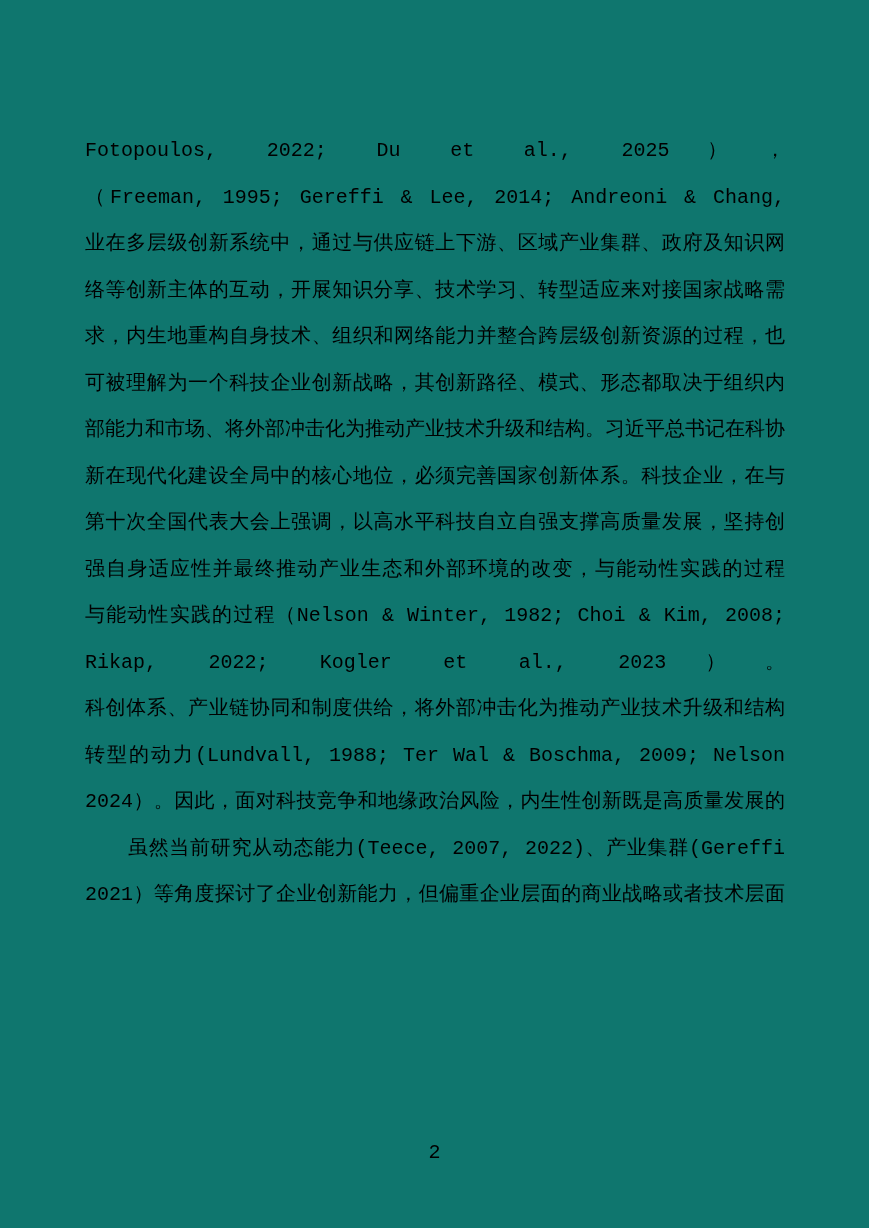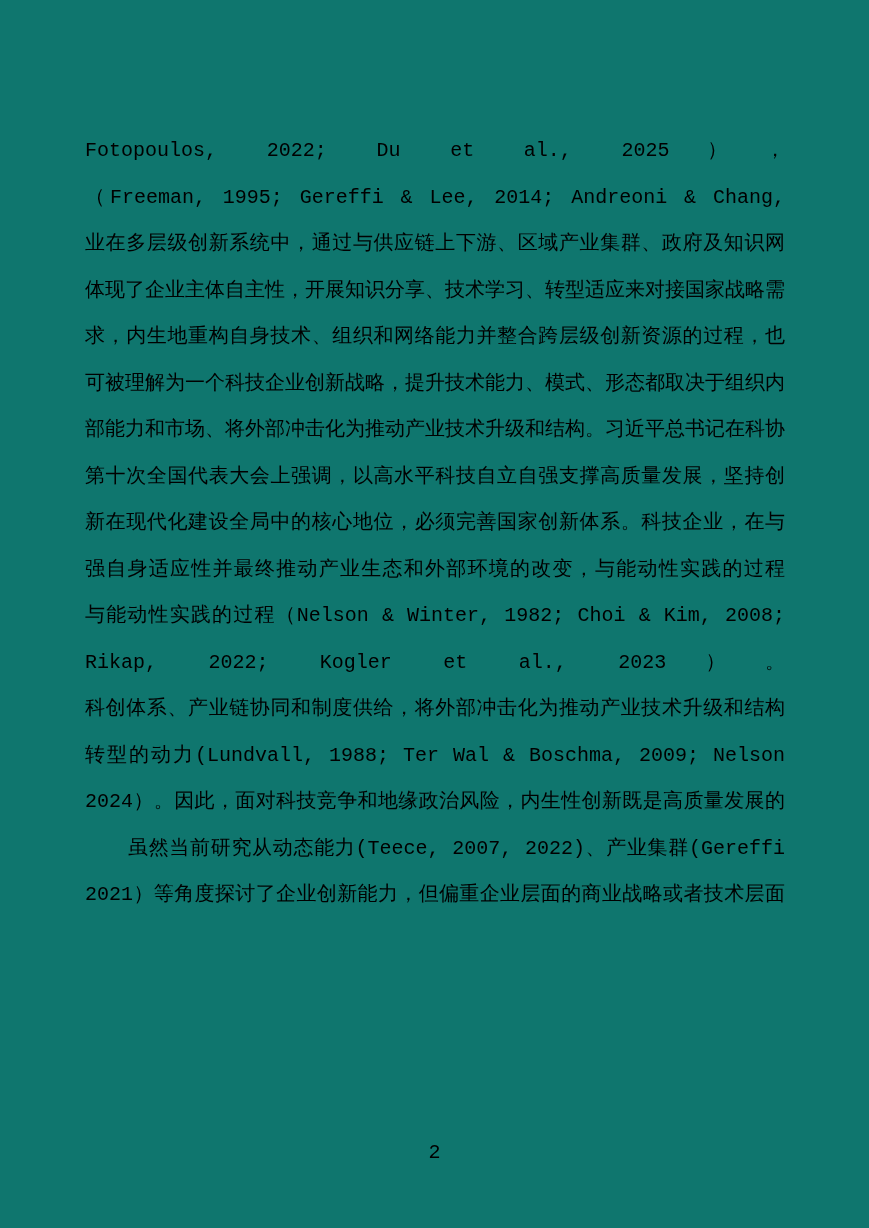--- a/index.html
+++ b/index.html
@@ -52,26 +52,26 @@
 </head>
 <body>
 
 <div class="page">
   <div class="content">
 
     <div class="para">
       <div class="line">Fotopoulos, 2022; Du et al., 2025），完善国家创新系统并积极参与全球创新竞赛</div>
       <div class="line">（Freeman, 1995; Gereffi &amp; Lee, 2014; Andreoni &amp; Chang, 2019）。它被定义为企</div>
       <div class="line">业在多层级创新系统中，通过与供应链上下游、区域产业集群、政府及知识网</div>
-      <div class="line">体现了企业主体自主性，开展知识分享、技术学习、转型适应来对接国家战略需</div>
+      <div class="line">络等创新主体的互动，开展知识分享、技术学习、转型适应来对接国家战略需</div>
       <div class="line">求，内生地重构自身技术、组织和网络能力并整合跨层级创新资源的过程，也</div>
-      <div class="line">可被理解为一个科技企业创新战略，提升技术能力、模式、形态都取决于组织内</div>
+      <div class="line">可被理解为一个科技企业创新战略，其创新路径、模式、形态都取决于组织内</div>
       <div class="line">部能力和市场、将外部冲击化为推动产业技术升级和结构。习近平总书记在科协</div>
+      <div class="line">新在现代化建设全局中的核心地位，必须完善国家创新体系。科技企业，在与</div>
       <div class="line">第十次全国代表大会上强调，以高水平科技自立自强支撑高质量发展，坚持创</div>
-      <div class="line">新在现代化建设全局中的核心地位，必须完善国家创新体系。科技企业，在与</div>
       <div class="line">强自身适应性并最终推动产业生态和外部环境的改变，与能动性实践的过程</div>
       <div class="line">与能动性实践的过程（Nelson &amp; Winter, 1982; Choi &amp; Kim, 2008; Lundvall &amp;</div>
       <div class="line">Rikap, 2022; Kogler et al., 2023）。这一内生性创新的整体性过程，通过巩固本土</div>
       <div class="line">科创体系、产业链协同和制度供给，将外部冲击化为推动产业技术升级和结构</div>
       <div class="line">转型的动力(Lundvall, 1988; Ter Wal &amp; Boschma, 2009; Nelson et al., 2018; Benner,</div>
       <div class="line">2024）。因此，面对科技竞争和地缘政治风险，内生性创新既是高质量发展的</div>
     </div>
 
     <div class="para">
       <div class="line indent">虽然当前研究从动态能力(Teece, 2007, 2022)、产业集群(Gereffi &amp; Lee, 2014;</div>

